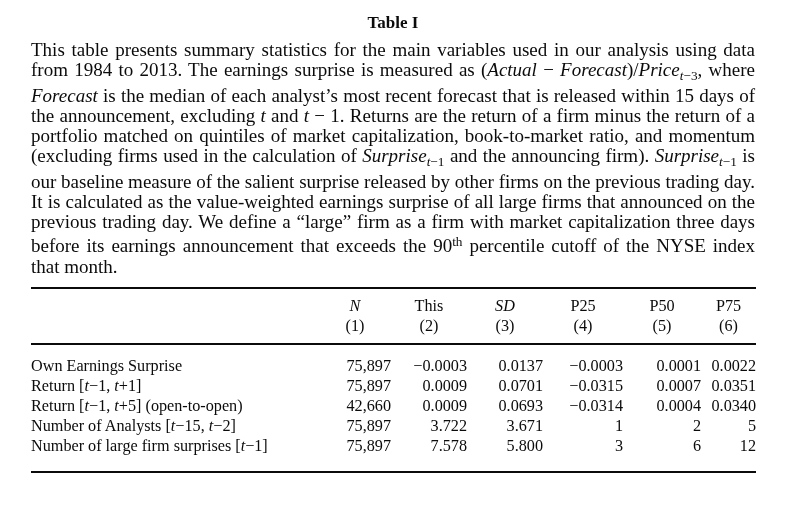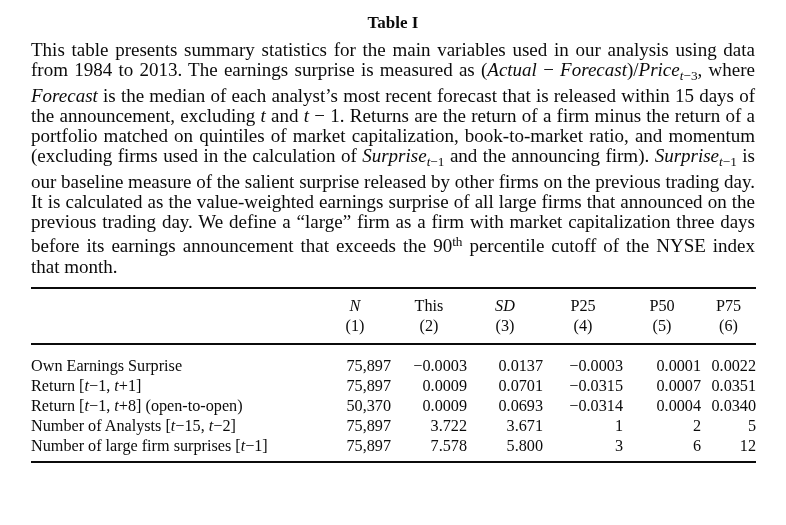--- a/index.html
+++ b/index.html
@@ -29,21 +29,21 @@
   }
   thead th {
     font-weight: normal; text-align: center; vertical-align: bottom;
     padding: 7px 0 7px 0;
     border-bottom: 2px solid #0b0b0b;
     line-height: 20px;
   }
   tbody td { height: 20px; line-height: 20px; text-align: right; overflow: hidden; white-space: nowrap; }
   tbody td.rowlabel { text-align: left; }
   tbody tr:first-child td { padding-top: 11px; }
-  tbody tr:last-child td  { padding-bottom: 5px; }
+  tbody tr:last-child td  { padding-bottom: 15px; }
 </style>
 </head>
 <body>
 
 <div class="paper">
   <div class="tbl-num">Table I</div>
   <p class="note"><span>This table presents summary statistics for the main variables used in our analysis using data from 1984 to 2013. The earnings surprise is measured as (</span><span class="it">Actual</span><span> − </span><span class="it">Forecast</span><span>)/</span><span class="it">Price</span><span class="it sub">t</span><span class="sub">−3</span><span>, where </span><span class="it">Forecast</span><span> is the median of each analyst’s most recent forecast that is released within 15 days of the announcement, excluding </span><span class="it">t</span><span> and </span><span class="it">t</span><span> − 1. Returns are the return of a firm minus the return of a portfolio matched on quintiles of market capitalization, book-to-market ratio, and momentum (excluding firms used in the calculation of </span><span class="it">Surprise</span><span class="it sub">t</span><span class="sub">−1</span><span> and the announcing firm). </span><span class="it">Surprise</span><span class="it sub">t</span><span class="sub">−1</span><span> is our baseline measure of the salient surprise released by other firms on the previous trading day. It is calculated as the value-weighted earnings surprise of all large firms that announced on the previous trading day. We define a “large” firm as a firm with market capitalization three days before its earnings announcement that exceeds the 90</span><span class="sup">th</span><span> percentile cutoff of the NYSE index that month.</span></p>
 
   <table class="stats">
     <colgroup>
@@ -97,22 +97,22 @@
         <tr>
           <td class="rowlabel"><span>Return [</span><span class="it">t</span><span>−1, </span><span class="it">t</span><span>+1]</span></td>
           <td class="num">75,897</td>
           <td class="num">0.0009</td>
           <td class="num">0.0701</td>
           <td class="num">−0.0315</td>
           <td class="num">0.0007</td>
           <td class="num">0.0351</td>
         </tr>
         <tr>
-          <td class="rowlabel"><span>Return [</span><span class="it">t</span><span>−1, </span><span class="it">t</span><span>+8] (open-to-open)</span></td>
-          <td class="num">50,370</td>
+          <td class="rowlabel"><span>Return [</span><span class="it">t</span><span>−1, </span><span class="it">t</span><span>+5] (open-to-open)</span></td>
+          <td class="num">42,660</td>
           <td class="num">0.0009</td>
           <td class="num">0.0693</td>
           <td class="num">−0.0314</td>
           <td class="num">0.0004</td>
           <td class="num">0.0340</td>
         </tr>
         <tr>
           <td class="rowlabel"><span>Number of Analysts [</span><span class="it">t</span><span>−15, </span><span class="it">t</span><span>−2]</span></td>
           <td class="num">75,897</td>
           <td class="num">3.722</td>

